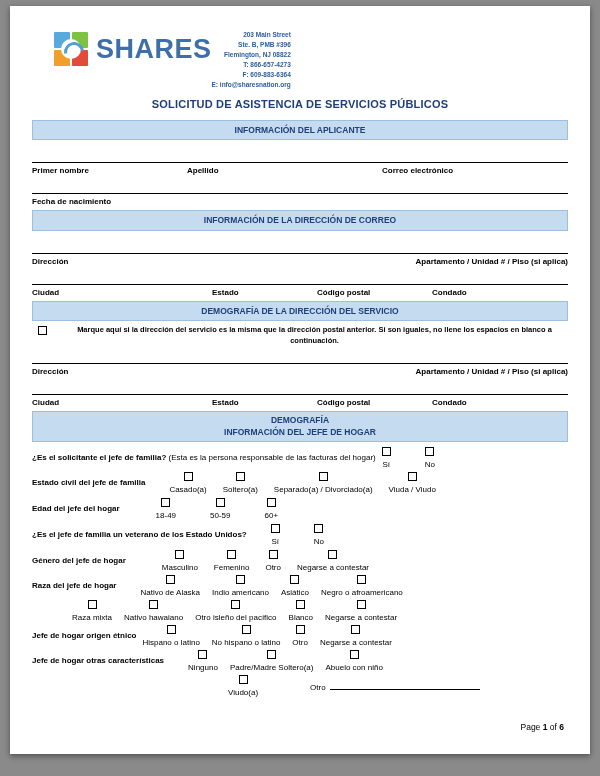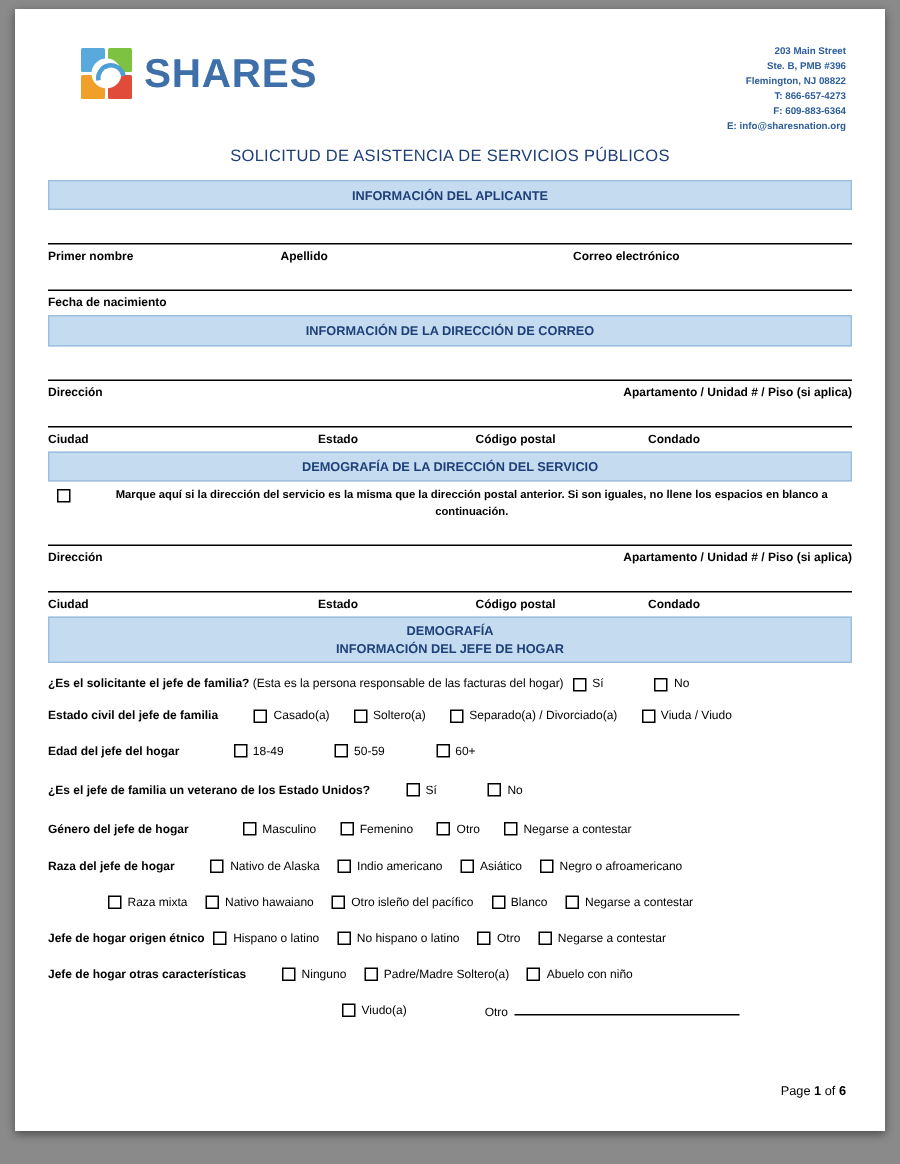--- a/index.html
+++ b/index.html
@@ -21,21 +21,20 @@
     background: #ffffff;
     box-shadow: 0 2px 6px rgba(0,0,0,0.45);
     box-sizing: border-box;
     padding: 14px 22px 10px 22px;
     overflow: hidden;
   }
 
   
   .header {
     display: flex;
-    justify-content: space-between;
     align-items: flex-start;
     height: 70px;
   }
   .brand {
     display: flex;
     align-items: center;
     gap: 8px;
     padding-left: 22px;
     padding-top: 12px;
   }
@@ -85,21 +84,21 @@
     color: #2c5d9b;
     line-height: 1.55;
     padding-top: 10px;
     padding-right: 4px;
   }
 
   
   .doc-title {
     text-align: center;
     font-size: 11px;
-    font-weight: normal;
+    font-weight: bold;
     color: #1f3f78;
     letter-spacing: 0.2px;
     margin: 8px 0 10px 0;
   }
   .band {
     background: #c5dcf0;
     border: 1px solid #9dbfdf;
     text-align: center;
     font-size: 8.5px;
     font-weight: bold;
@@ -171,20 +170,21 @@
     white-space: nowrap;
   }
   .qlabel .thin { font-weight: normal; }
   .opt {
     display: inline-flex;
     align-items: center;
     gap: 4px;
     margin-right: 16px;
     white-space: nowrap;
     font-size: 8px;
+    flex-direction: column;
   }
   .opt.tight { margin-right: 12px; }
   .opt-pad { margin-left: 18px; }
   .opt-pad2 { margin-left: 30px; }
   .otherline {
     display: inline-flex;
     align-items: baseline;
     gap: 4px;
     margin-left: 40px;
     font-size: 8px;

